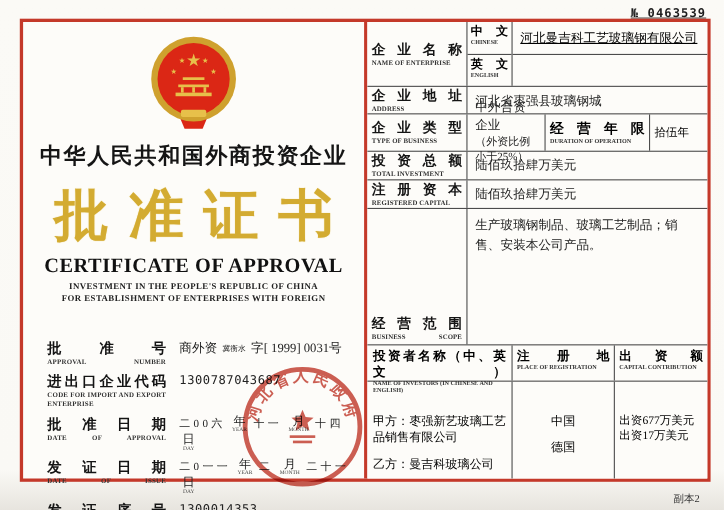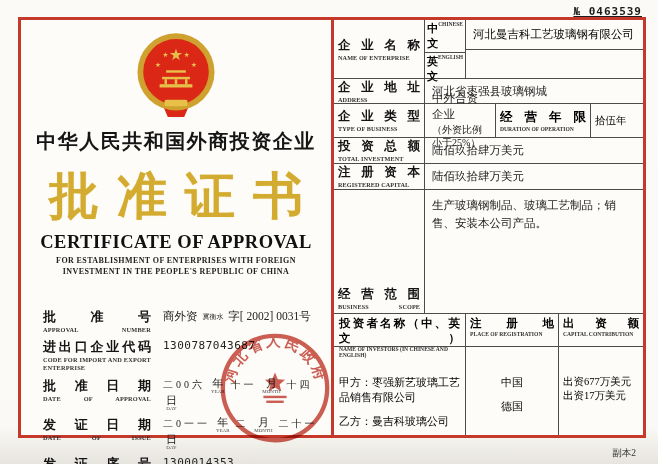--- a/index.html
+++ b/index.html
@@ -46,25 +46,25 @@
   .trow.last{border-bottom:none;flex:1 1 auto;}
   .tlabel{width:82px;flex:0 0 82px;border-right:1px solid #4c4c4c;
     padding:2px 4px;display:flex;flex-direction:column;justify-content:center;}
   .tlabel .cn{font-size:12.5px;font-weight:bold;color:#141414;text-align:justify;
     text-align-last:justify;}
   .tlabel .en{font-size:6.2px;font-weight:bold;color:#333;line-height:1.25;
     letter-spacing:0.1px;}
   .enjust{text-align:justify;text-align-last:justify;}
   .tval{flex:1;padding:2px 7px;display:flex;align-items:center;font-size:11.5px;color:#222;}
   .subcol{width:40px;flex:0 0 40px;border-right:1px solid #4c4c4c;display:flex;flex-direction:column;}
-  .subcell{flex:1;display:flex;justify-content:center;padding:1px 3px;}
+  .subcell{flex:1;display:flex;flex-direction:column;justify-content:flex-start;padding:1px 3px;}
   .subcell.bb{border-bottom:1px solid #4c4c4c;}
   .subcell .cn{font-size:11px;font-weight:bold;text-align:justify;text-align-last:justify;}
   .subcell .en{font-size:5.5px;font-weight:bold;color:#333;}
-  .valcol{flex:1;display:flex;flex-direction:column;}
+  .valcol{flex:1;display:flex;flex-direction:column;text-decoration:underline;}
   .vcell{flex:1;display:flex;align-items:center;padding:1px 7px;font-size:11.5px;}
   .vcell.bb{border-bottom:1px solid #4c4c4c;}
   .typeval{line-height:1.35;}
   .durlabel{width:86px;flex:0 0 86px;border-left:1px solid #4c4c4c;border-right:1px solid #4c4c4c;
     padding:2px 4px;display:flex;flex-direction:column;justify-content:center;}
   .durlabel .cn{font-size:12.5px;font-weight:bold;text-align:justify;text-align-last:justify;}
   .durlabel .en{font-size:5.6px;font-weight:bold;color:#333;}
   .durval{width:44px;flex:0 0 44px;display:flex;align-items:center;padding:0 4px;font-size:10.5px;}
   .scopeval{align-items:flex-start;padding-top:6px;line-height:1.6;}
   .ihead-name{flex:1;border-right:1px solid #4c4c4c;padding:2px 5px;}
@@ -106,34 +106,34 @@
         <rect x="61" y="57" width="3" height="6" fill="#e7c04a"></rect>
         <rect x="30" y="63" width="40" height="4" fill="#e7c04a"></rect>
         <path d="M20,72 A34,34 0 0 0 80,72 L76,78 A30,30 0 0 1 24,78 Z" fill="#cfa12e"></path>
         <rect x="36" y="82" width="28" height="8" rx="2" fill="#e7c04a"></rect>
       </svg>
 
       <div class="title-cn">中华人民共和国外商投资企业</div>
       <div class="title-big">批准证书</div>
       <div class="title-en">CERTIFICATE OF APPROVAL</div>
       <div class="subtitle-en">
+        <div>INVESTMENT IN THE PEOPLE'S REPUBLIC OF CHINA</div>
         <div>FOR ESTABLISHMENT OF ENTERPRISES WITH FOREIGN</div>
-        <div>INVESTMENT IN THE PEOPLE'S REPUBLIC OF CHINA</div>
       </div>
 
       <div class="fields">
         <div class="frow">
           <div class="flabel">
             <div class="cn">批准号</div>
             <div class="en">APPROVAL NUMBER</div>
           </div>
           <div class="fval">
             <span>商外资</span>
             <span class="vsmall">冀衡水</span>
-            <span>字[ 2002]  0031号</span>
+            <span>字[ 1999]  0031号</span>
           </div>
         </div>
 
         <div class="frow">
           <div class="flabel">
             <div class="cn">进出口企业代码</div>
             <div class="en">CODE FOR IMPORT AND EXPORT ENTERPRISE</div>
           </div>
           <div class="fval num">1300787043687</div>
         </div>

